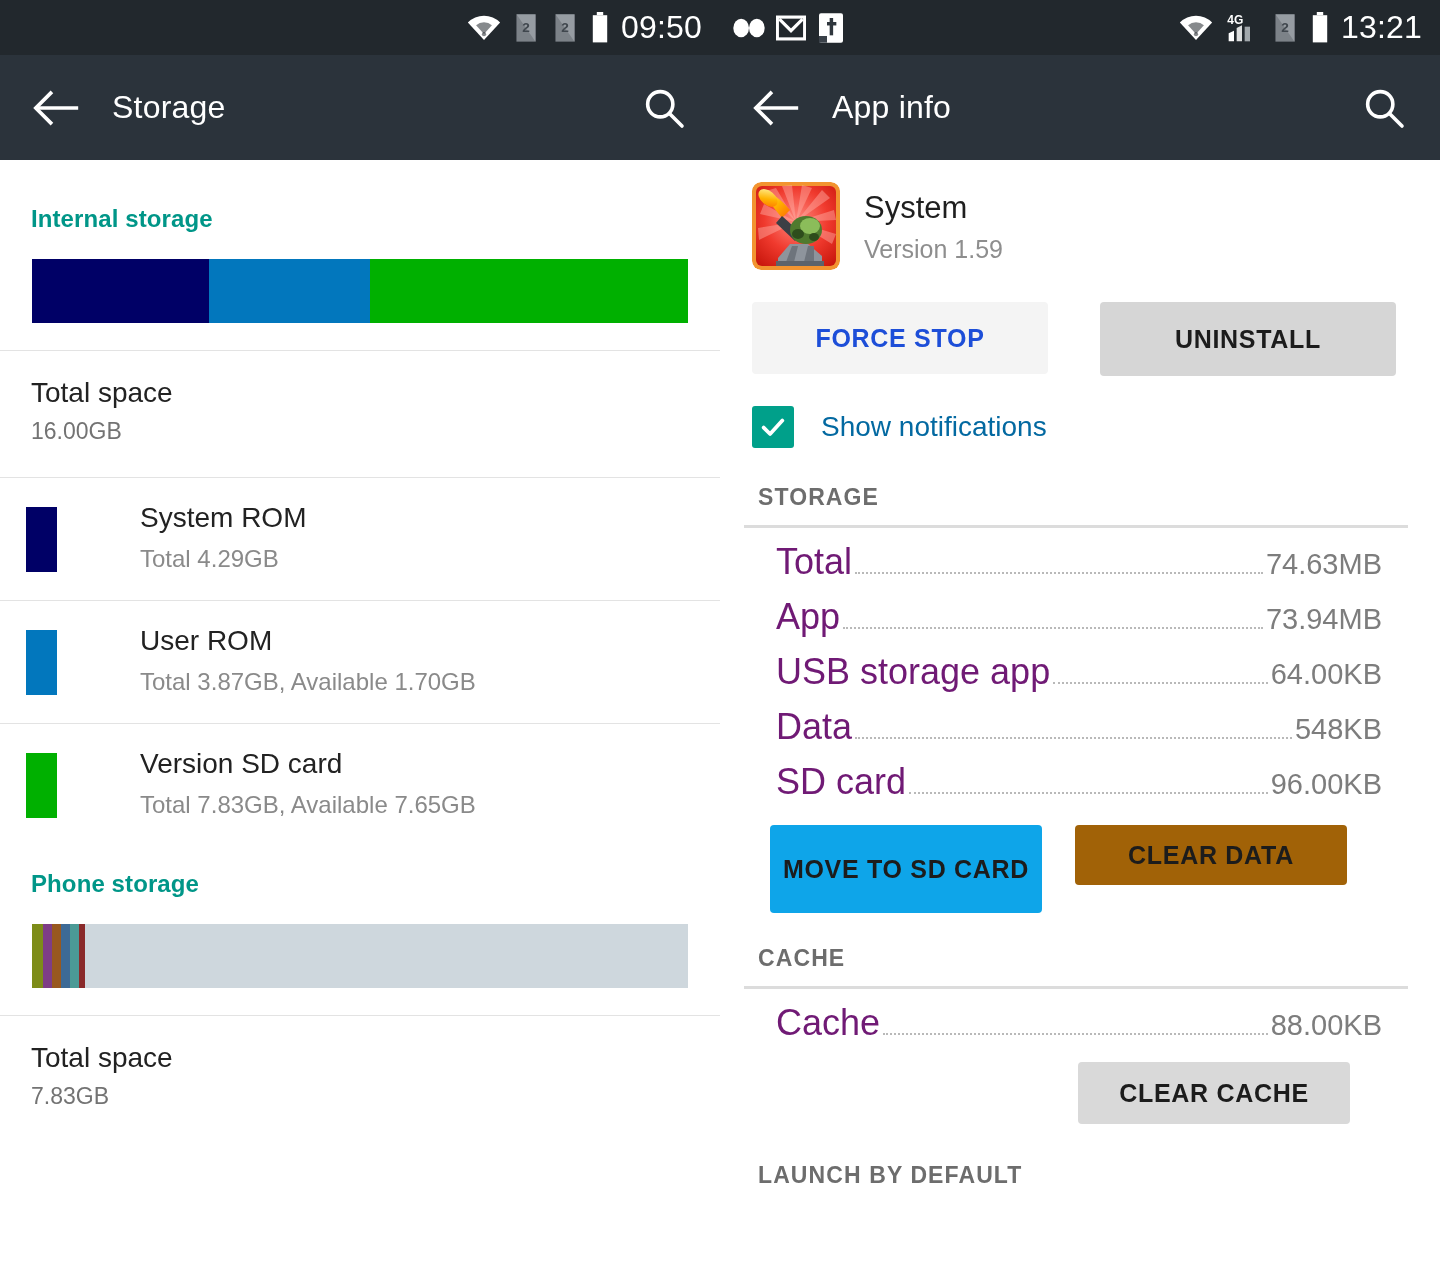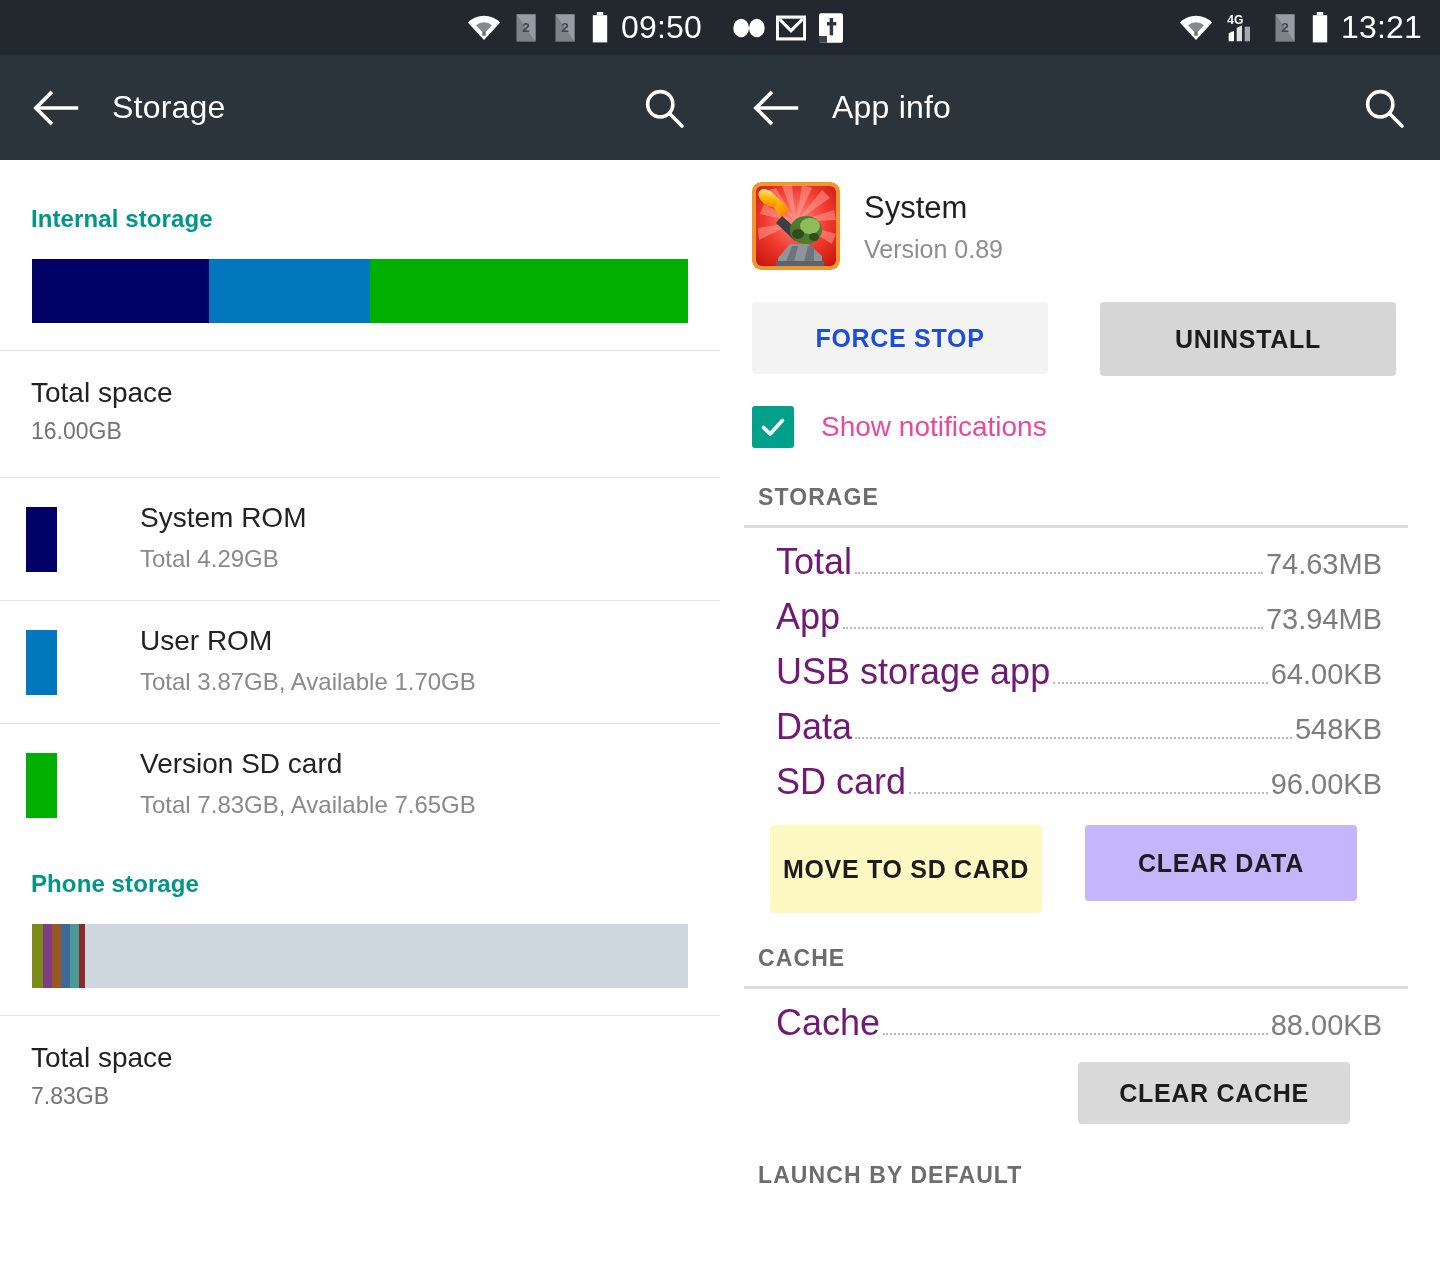--- a/index.html
+++ b/index.html
@@ -79,38 +79,38 @@
     cursor: pointer; user-select: none; line-height: 1.2;
   }
   .btn-forcestop { width: 296px; height: 72px; background: #f4f4f4; color: #1d4ed8; }
   .btn-uninstall { width: 296px; height: 74px; background: #d6d6d6; color: #1c1c1c; }
 
   .chk-row { display: flex; align-items: center; padding: 30px 0 0 32px; cursor: pointer; }
   .chk {
     width: 42px; height: 42px; background: #00a08a; border-radius: 3px;
     display: flex; align-items: center; justify-content: center; flex: none;
   }
-  .chk-label { font-size: 28px; color: #ec4899; margin-left: 27px; }
+  .chk-label { font-size: 28px; color: #0369a1; margin-left: 27px; }
 
   .grp-head {
     font-size: 23px; font-weight: 700; color: #6d6d6d; letter-spacing: 1.1px;
     padding: 36px 0 0 38px;
   }
   .grp-rule { height: 3px; background: #dcdcdc; margin: 14px 32px 0 24px; }
 
   .srow { display: flex; align-items: baseline; padding: 13px 58px 0 56px; }
   .srow .lbl { font-size: 36px; color: #701a75; white-space: nowrap; }
   .srow .lead {
     flex: 1; border-bottom: 2px dotted #b9b9b9; margin: 0 3px 9px 3px; height: 1px;
   }
   .srow .val { font-size: 29px; color: #7d7d7d; white-space: nowrap; }
 
   .btn-row2 { display: flex; padding: 22px 0 0 0; justify-content: flex-start; }
-  .btn-movesd { width: 272px; height: 88px; background: #fef9c3; color: #1c1c1c; margin-left: 50px; }
-  .btn-cleardata { width: 272px; height: 76px; background: #c4b5fd; color: #1c1c1c; margin-left: 43px; }
+  .btn-movesd { width: 272px; height: 88px; background: #0ea5e9; color: #1c1c1c; margin-left: 50px; }
+  .btn-cleardata { width: 272px; height: 60px; background: #a16207; color: #1c1c1c; margin-left: 33px; }
   .btn-clearcache { width: 272px; height: 62px; background: #d9d9d9; color: #1c1c1c; margin-left: 358px; }
   .btn-row3 { display: flex; padding: 18px 0 0 0; }
 </style>
 </head>
 <body>
 
 <div class="screen">
 
   <div class="statusbar">
 
@@ -351,21 +351,21 @@
           <ellipse cx="46" cy="52" rx="6" ry="5" fill="#2e4d1c"></ellipse>
           <ellipse cx="62" cy="55" rx="5" ry="4" fill="#2e4d1c"></ellipse>
           <path d="M26 76 L38 62 L56 62 L70 74 L70 82 L26 82 Z" fill="#8e949c"></path>
           <path d="M34 80 L40 64 L46 64 L42 80 Z" fill="#6e747c"></path>
           <path d="M52 80 L56 64 L62 64 L62 80 Z" fill="#6e747c"></path>
           <rect x="24" y="79" width="48" height="5" fill="#5d636b"></rect>
         </svg>
       </div>
       <div class="app-meta">
         <div class="app-name">System</div>
-        <div class="app-ver">Version 0.89</div>
+        <div class="app-ver">Version 1.59</div>
       </div>
     </div>
 
     <div class="btn-row">
       <div class="btn btn-forcestop">FORCE STOP</div>
       <div class="btn btn-uninstall">UNINSTALL</div>
     </div>
 
     <div class="chk-row">
       <div class="chk">

